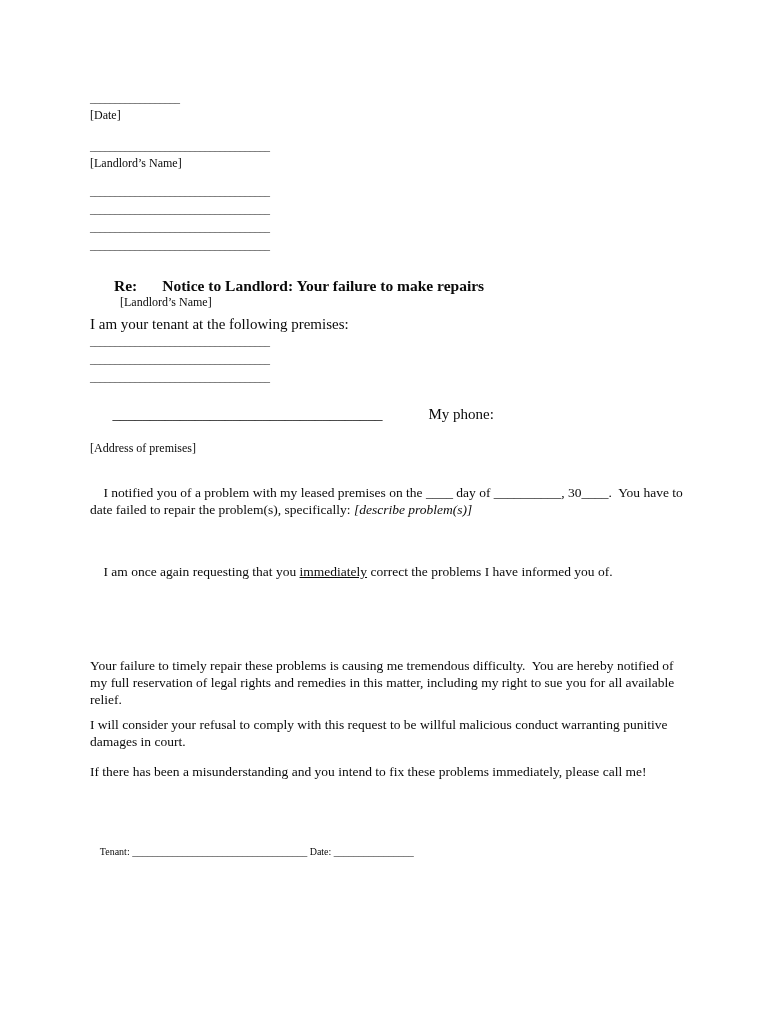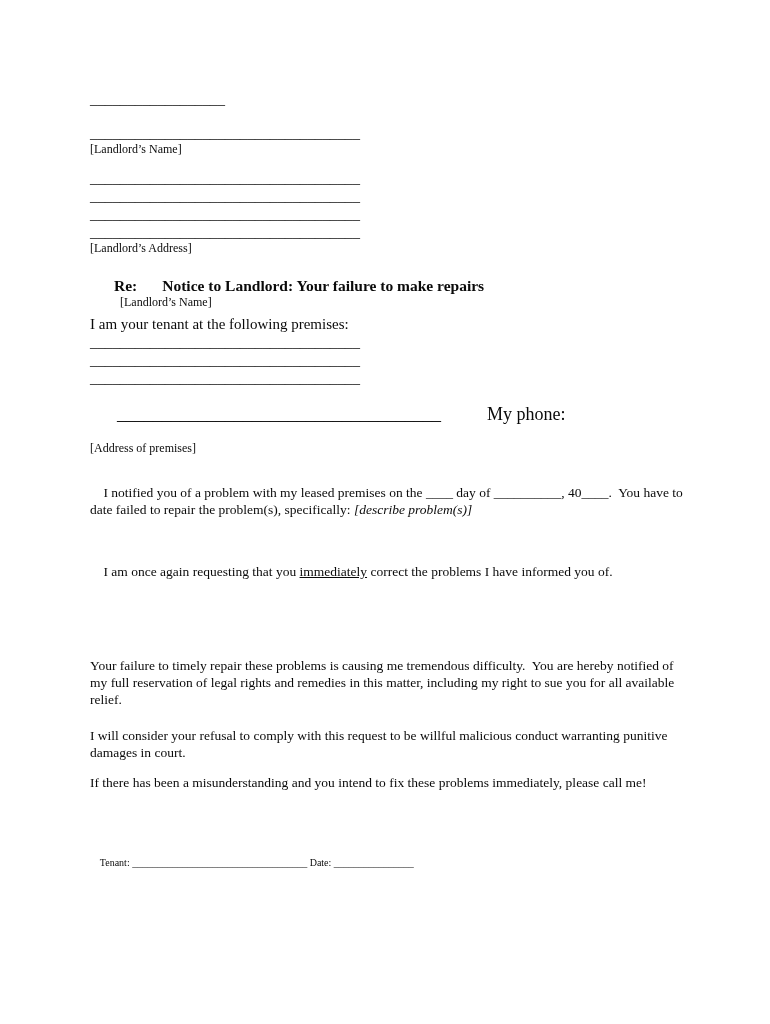--- a/index.html
+++ b/index.html
@@ -9,66 +9,66 @@
     font-family: "Liberation Serif", serif;
     color: #0a0a0a;
     overflow: hidden;
   }
   .page {
     box-sizing: border-box;
     width: 770px; height: 1024px;
     padding: 90px 86px 0 90px;
   }
   .blank { white-space: pre; letter-spacing: 0; }
-  .row15 { font-size: 15px; line-height: 18px; white-space: pre; }
+  .row15 { font-size: 10px; line-height: 18px; white-space: pre; }
   .bracket-label { font-size: 12px; line-height: 14px; }
   .mt-name { margin-top: 16px; }
   .mt-addr { margin-top: 13px; }
   .re-line { margin-top: 21px; font-size: 15.5px; line-height: 19px; font-weight: bold; margin-left: 24px; }
   .re-title { display: inline-block; margin-left: 25px; }
   .salutation { margin-top: 17px; font-size: 16px; line-height: 19px; }
   .sublabel { margin-left: 30px; }
   .intro { margin-top: 6px; font-size: 15px; line-height: 18px; }
-  .phone-row { font-size: 18px; line-height: 18px; white-space: pre; }
+  .phone-row { font-size: 15px; line-height: 18px; white-space: pre; }
   .my-phone { margin-left: 46px; white-space: pre; }
   .para {
     margin: 0; max-width: 594px;
     font-size: 13.5px; line-height: 17px;
     white-space: pre-wrap;
   }
   .mt-p1 { margin-top: 12px; }
   .mt-p2 { margin-top: 60px; }
   .mt-p3 { margin-top: 11px; }
-  .mt-p4 { margin-top: 19px; }
+  .mt-p4 { margin-top: 8px; }
   .mt-p5 { margin-top: 13px; }
   .italic { font-style: italic; text-align: right; }
   .underline { text-decoration: underline; }
   .sig-row { margin-top: 45px; font-size: 10px; line-height: 18px; white-space: pre; }
   .sig-sublabel { margin-left: 50px; margin-top: 2px; font-size: 13px; line-height: 15px; }
 </style>
 </head>
 <body>
 
 <div class="page">
 
   <div>
     <div class="row15 blank">__________________</div>
+    <div class="bracket-label">[Date]</div>
   </div>
 
   <div class="mt-name">
     <div class="row15 blank">____________________________________</div>
     <div class="bracket-label">[Landlord’s Name]</div>
   </div>
 
   <div class="mt-addr">
     <div class="row15 blank">____________________________________</div>
     <div class="row15 blank">____________________________________</div>
     <div class="row15 blank">____________________________________</div>
     <div class="row15 blank">____________________________________</div>
-    <div class="bracket-label">[Landlord’s Address]</div>
   </div>
 
   <div class="re-line">
     <span>Re:</span><span class="re-title">Notice to Landlord: Your failure to make repairs</span>
   </div>
 
   <div class="bracket-label sublabel">[Landlord’s Name]</div>
 
   <div class="intro">I am your tenant at the following premises:</div>
 
@@ -76,21 +76,21 @@
     <div class="row15 blank">____________________________________</div>
     <div class="row15 blank">____________________________________</div>
     <div class="row15 blank">____________________________________</div>
     <div class="phone-row">
       <span class="blank">____________________________________</span><span class="my-phone">My phone:</span>
     </div>
     <div class="bracket-label">[Address of premises]</div>
   </div>
 
   <p class="para mt-p1">
-    <span>I notified you of a problem with my leased premises on the </span><span class="blank">____</span><span> day of </span><span class="blank">__________</span><span>, 40</span><span class="blank">____</span><span>.  You have to date failed to repair the problem(s), specifically: </span><span class="italic">[describe problem(s)]</span>
+    <span>I notified you of a problem with my leased premises on the </span><span class="blank">____</span><span> day of </span><span class="blank">__________</span><span>, 30</span><span class="blank">____</span><span>.  You have to date failed to repair the problem(s), specifically: </span><span class="italic">[describe problem(s)]</span>
   </p>
 
   <p class="para mt-p3">
     <span>I am once again requesting that you </span><span class="underline">immediately</span><span> correct the problems I have informed you of.</span>
   </p>
 
   <p class="para mt-p2">Your failure to timely repair these problems is causing me tremendous difficulty.  You are hereby notified of my full reservation of legal rights and remedies in this matter, including my right to sue you for all available relief.</p>
 
   <p class="para mt-p4">I will consider your refusal to comply with this request to be willful malicious conduct warranting punitive damages in court.</p>
 

